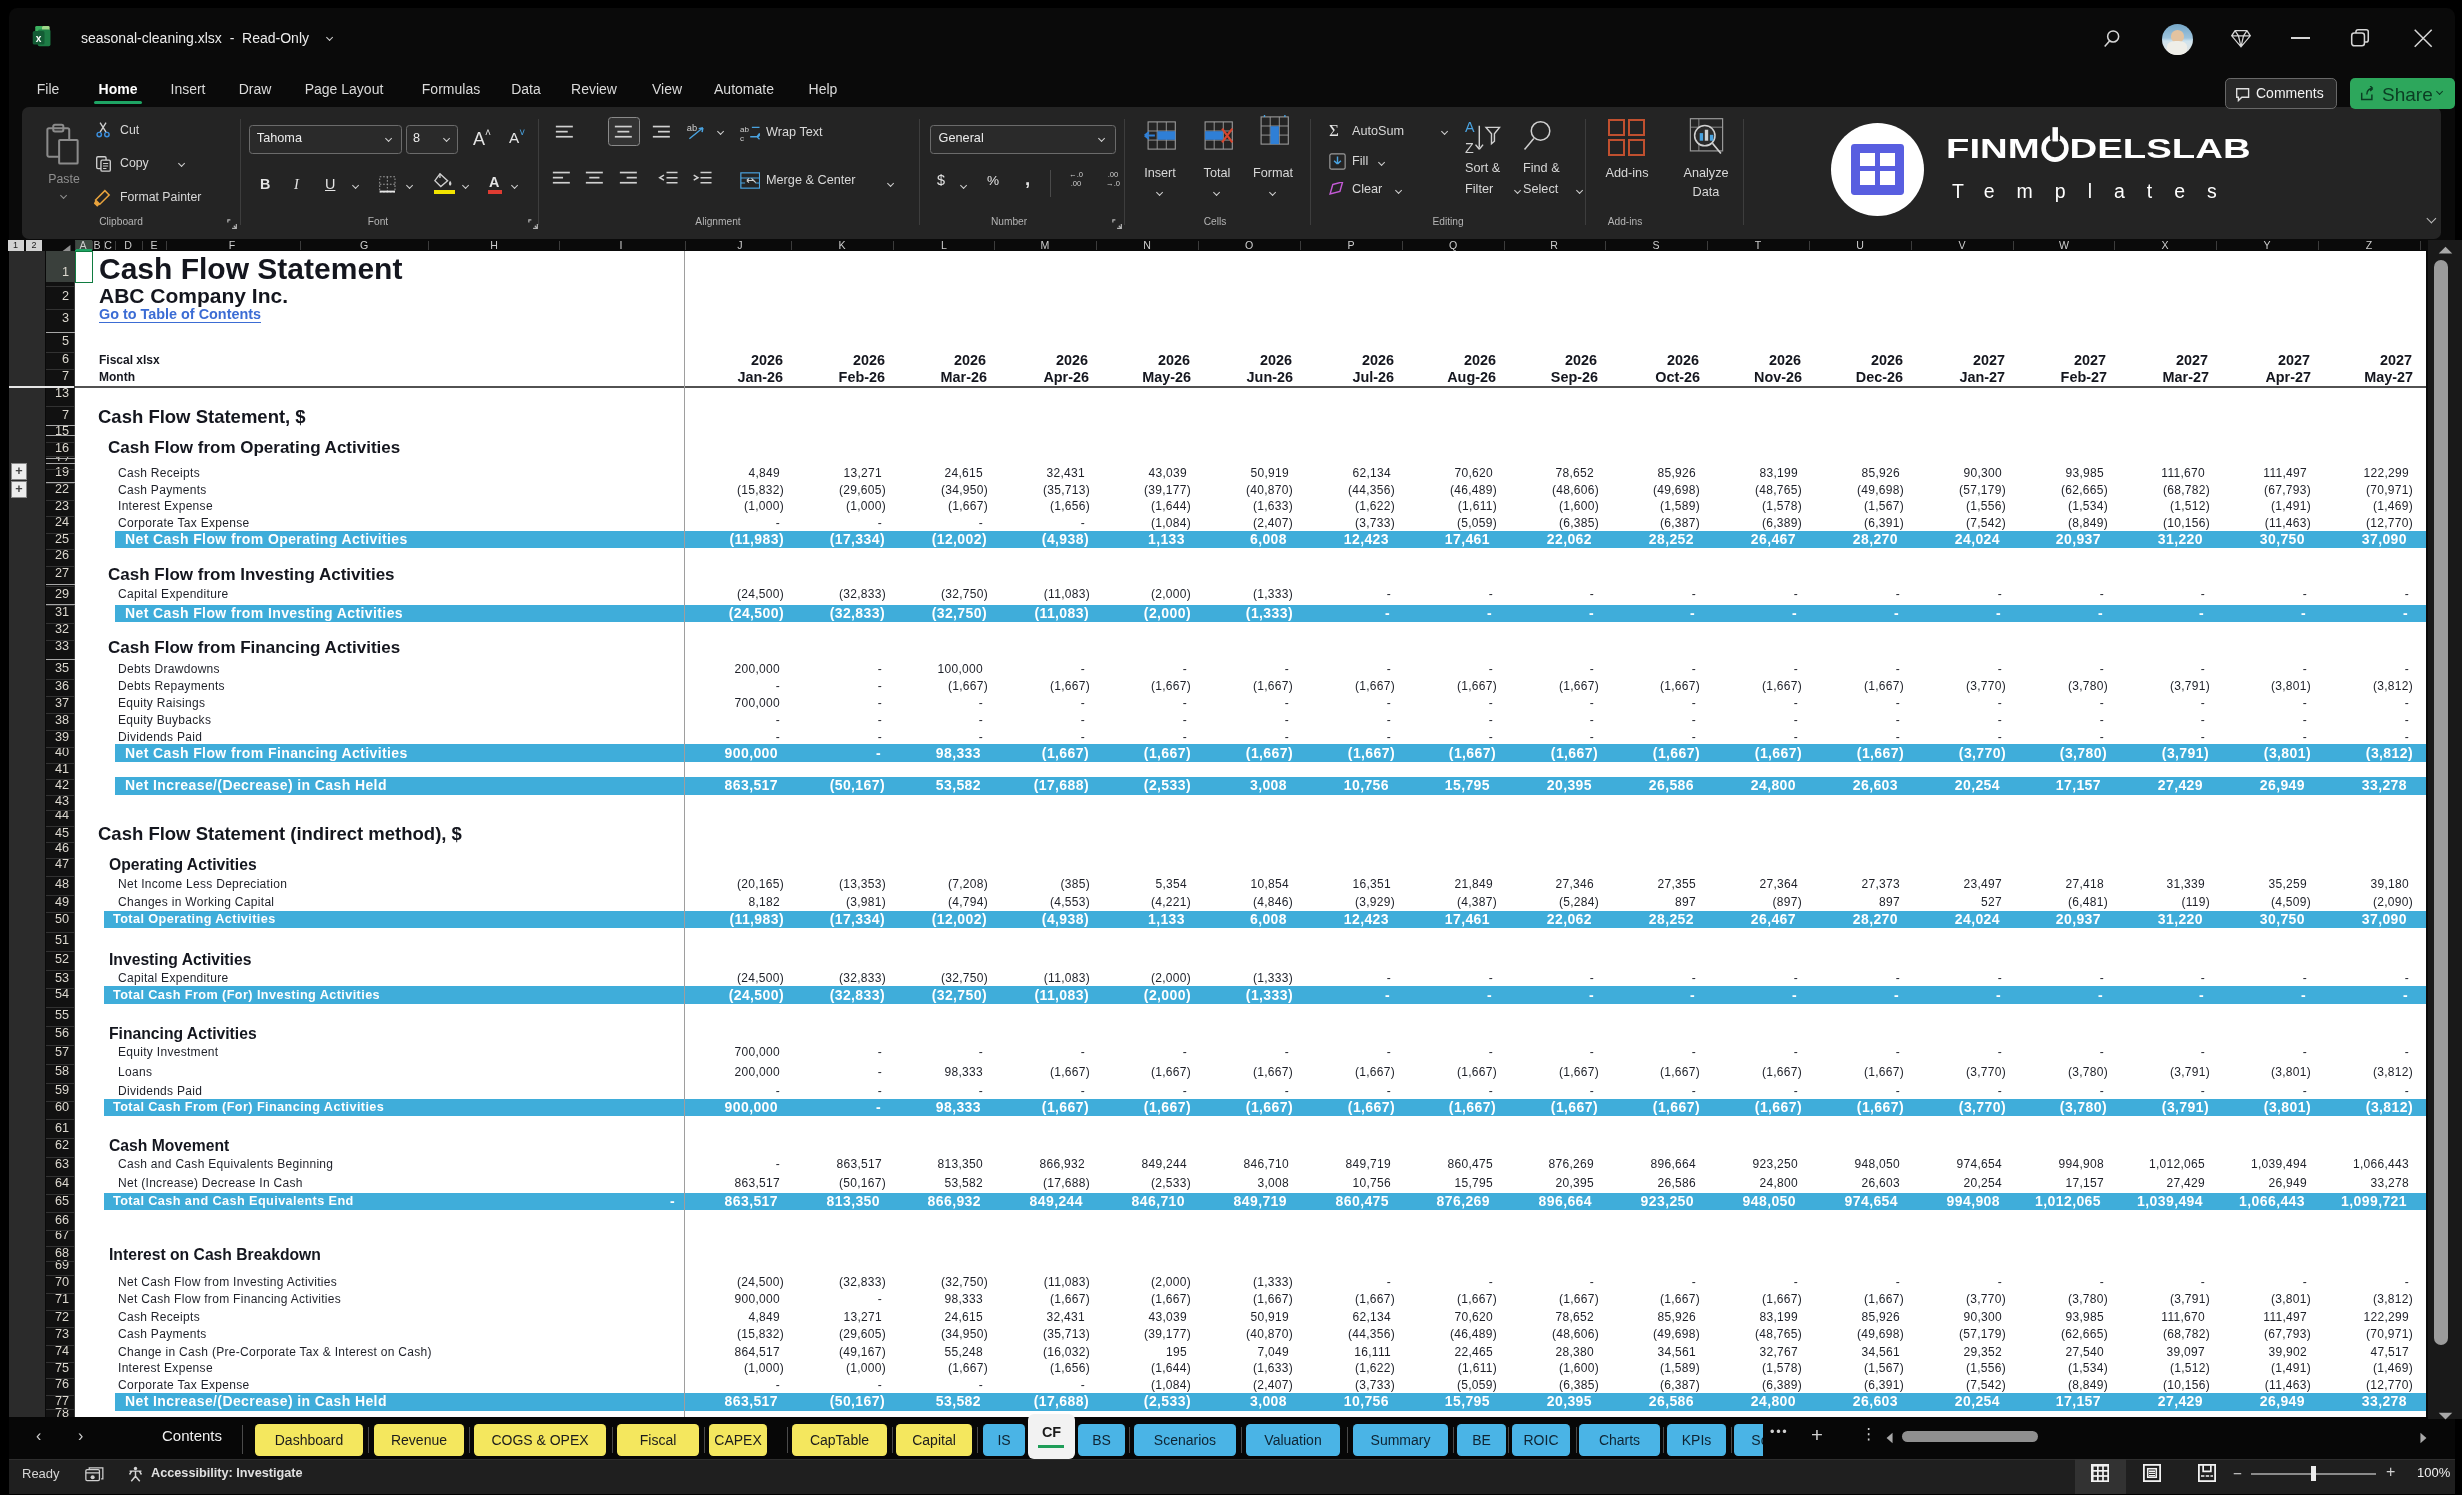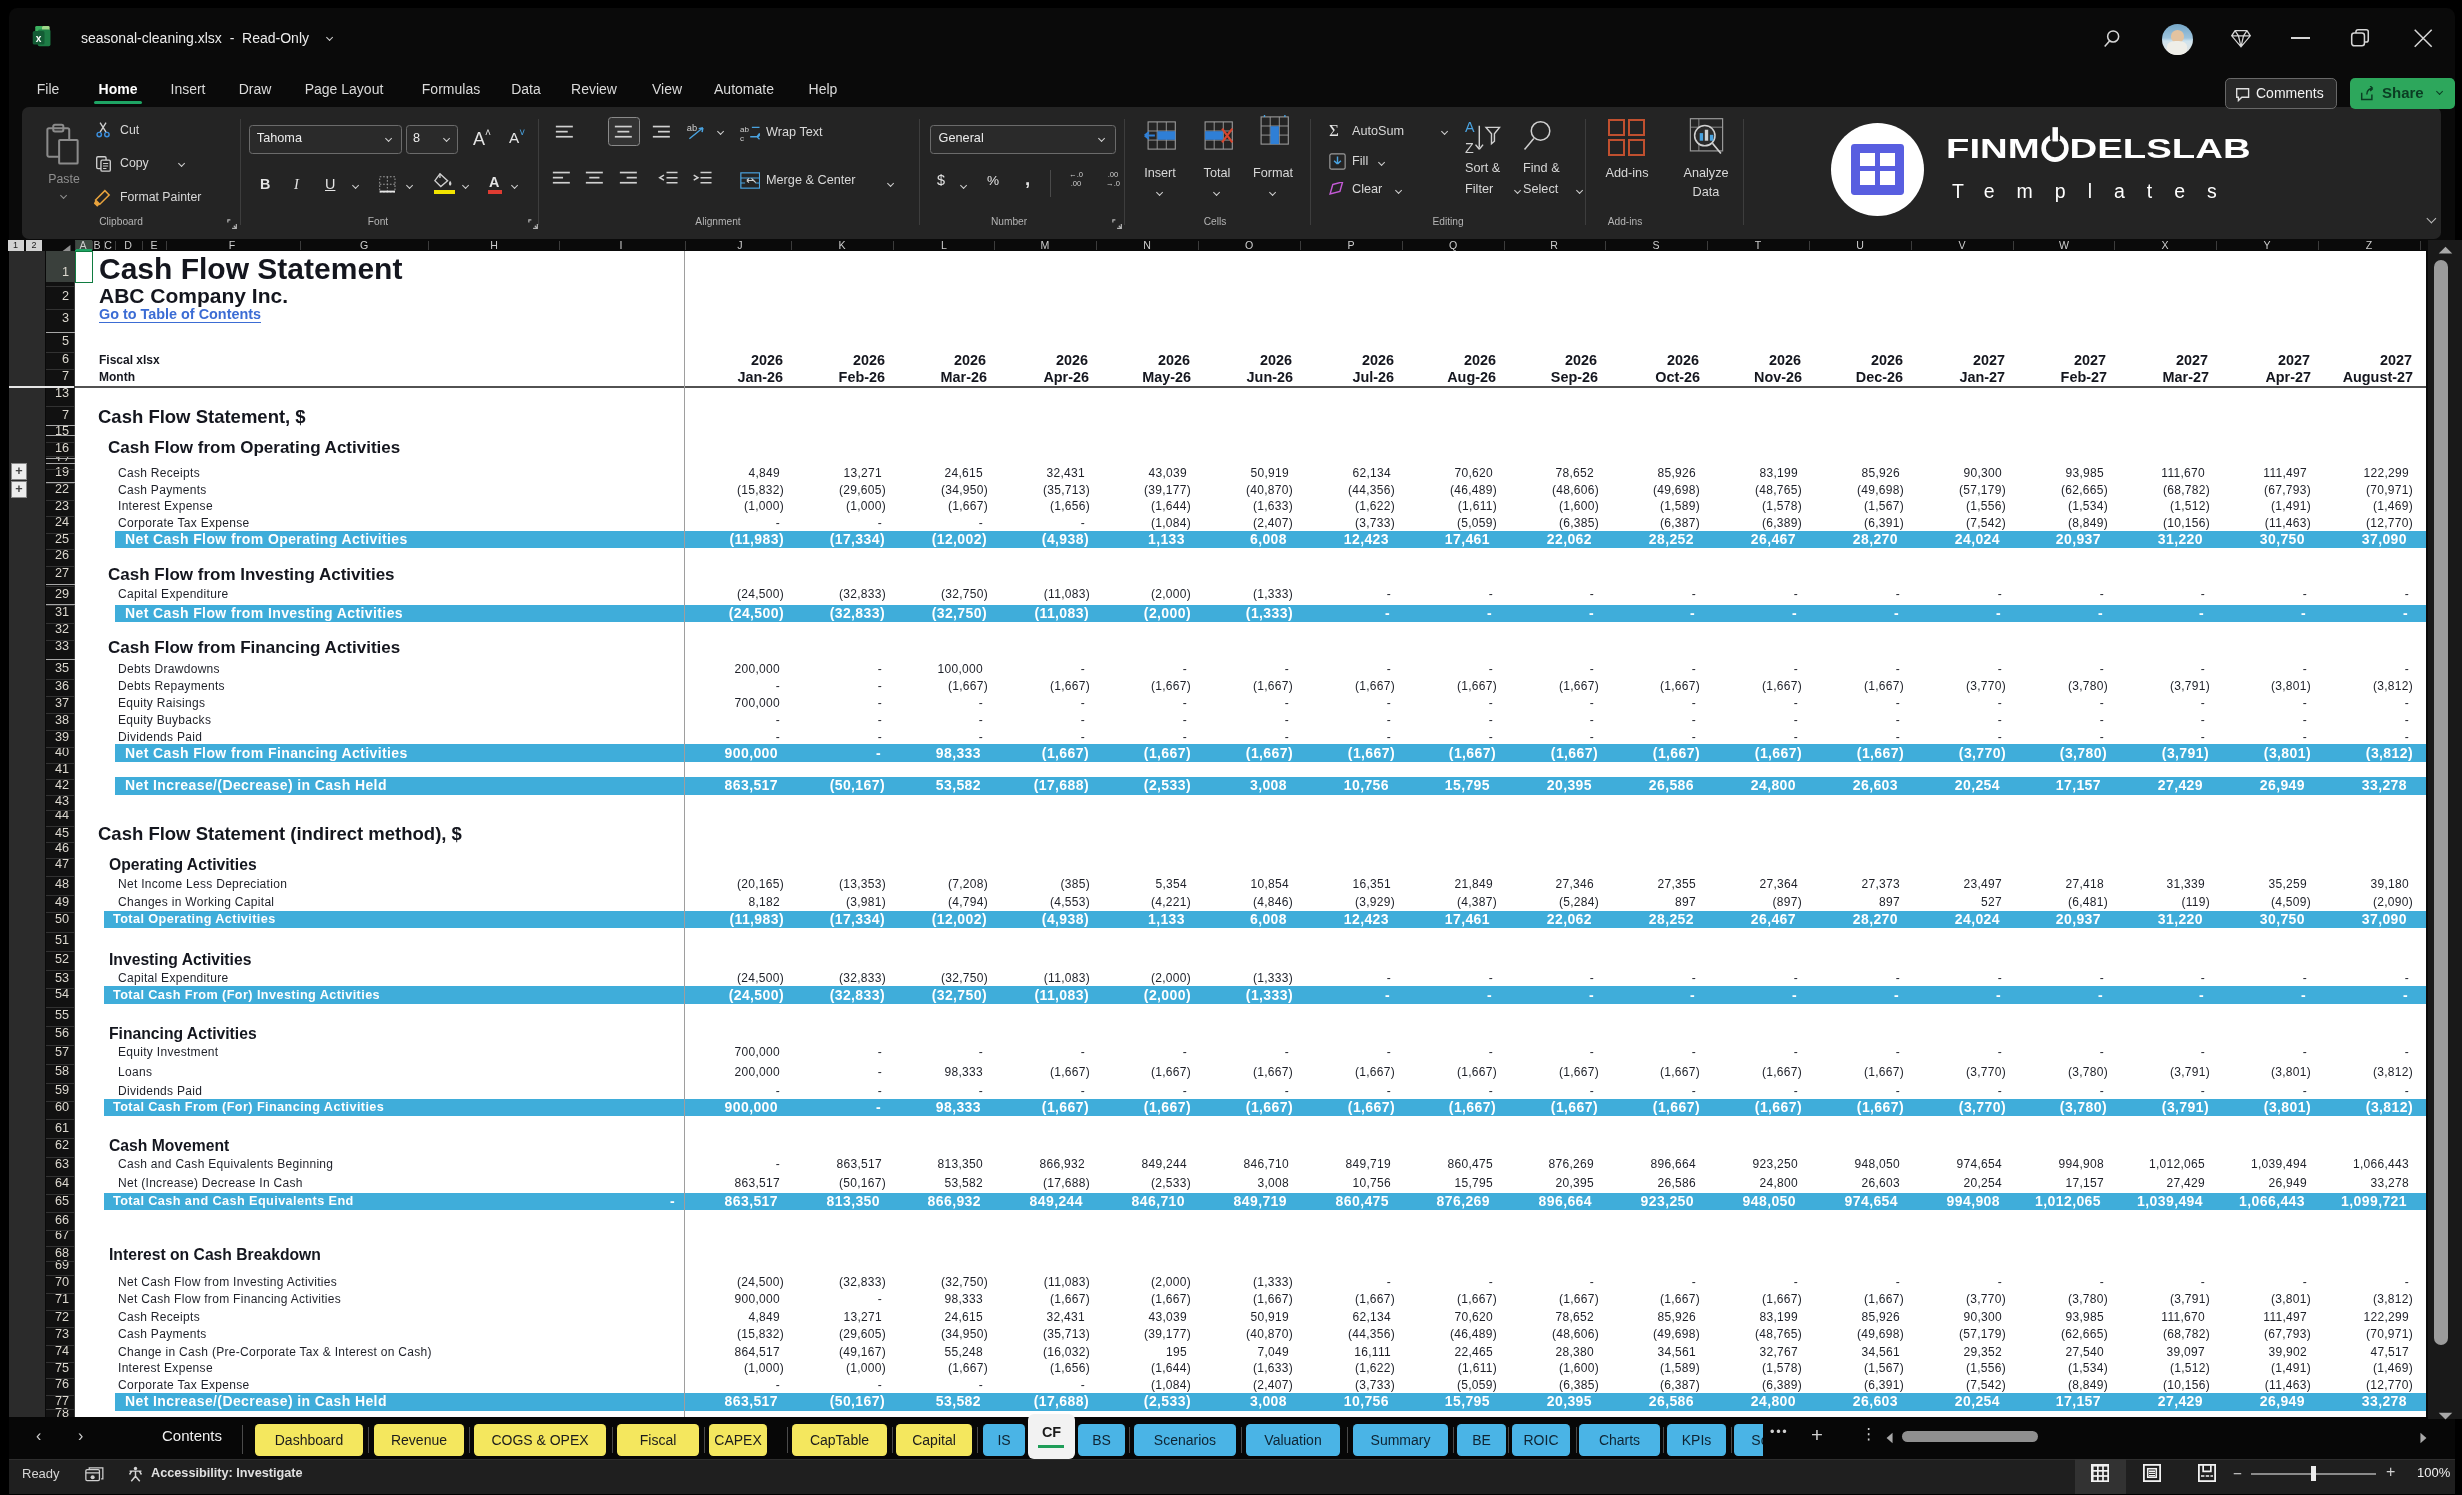--- a/index.html
+++ b/index.html
@@ -72,21 +72,21 @@
 <div class="a" style="left:2225px;top:78px;width:112px;height:31px;background:#282828;border:0.8px solid #686868;border-radius:5.1px">
 <svg width="17" height="15.3" viewBox="0 0 20 18" style="position:absolute;left:8.5px;top:7.6px">
       <path d="M2 2 h14 v10 h-8 l-4 4 v-4 h-2 z" fill="none" stroke="#e0e0e0" stroke-width="1.6"></path>
     </svg>
 <div class="a" style="left:30px;top:6px;font-size:14px;color:#f2f2f2">Comments</div>
   </div>
 <div class="a" style="left:2350px;top:78px;width:105px;height:31px;background:#2da75c;border-radius:5.1px">
 <svg width="17" height="15.3" viewBox="0 0 20 18" style="position:absolute;left:10.2px;top:7.6px">
       <path d="M2 8 v8 h12 v-6 M8 10 C8 4 12 3 15 3 M15 3 l-3 -3 M15 3 l-3 3" fill="none" stroke="#0b3d23" stroke-width="1.7"></path>
     </svg>
-<div class="a" style="left:32px;top:6px;font-size:15px;font-weight:bold;color:#0b3d23">Share</div>
+<div class="a" style="left:32px;top:6px;font-size:19px;font-weight:normal;color:#0b3d23">Share</div>
 <div class="a" style="left:87px;top:11px;width:5.1px;height:5.1px;border-right:1.5px solid #0b3d23;border-bottom:1.5px solid #0b3d23;transform:rotate(45deg)"></div>
   </div>
 <div class="sep" style="left:240px;top:119px;height:106px"></div>
 <div class="sep" style="left:538px;top:119px;height:106px"></div>
 <div class="sep" style="left:919px;top:119px;height:106px"></div>
 <div class="sep" style="left:1124px;top:119px;height:106px"></div>
 <div class="sep" style="left:1310px;top:119px;height:106px"></div>
 <div class="sep" style="left:1585px;top:119px;height:106px"></div>
 <div class="sep" style="left:1743px;top:119px;height:106px"></div>
 <div class="glab" style="left:121px;top:216px">Clipboard</div>
@@ -570,21 +570,21 @@
 <div class="hd" style="right:1068px;top:369px;font-size:14.4px">Jul-26</div>
 <div class="hd" style="right:966px;top:369px;font-size:14.4px">Aug-26</div>
 <div class="hd" style="right:864px;top:369px;font-size:14.4px">Sep-26</div>
 <div class="hd" style="right:762px;top:369px;font-size:14.4px">Oct-26</div>
 <div class="hd" style="right:660px;top:369px;font-size:14.4px">Nov-26</div>
 <div class="hd" style="right:559px;top:369px;font-size:14.4px">Dec-26</div>
 <div class="hd" style="right:457px;top:369px;font-size:14.4px">Jan-27</div>
 <div class="hd" style="right:355px;top:369px;font-size:14.4px">Feb-27</div>
 <div class="hd" style="right:253px;top:369px;font-size:14.4px">Mar-27</div>
 <div class="hd" style="right:151px;top:369px;font-size:14.4px">Apr-27</div>
-<div class="hd" style="right:49px;top:369px;font-size:14.4px">August-27</div>
+<div class="hd" style="right:49px;top:369px;font-size:14.4px">May-27</div>
 <div class="hd" style="left:98px;top:408px;font-size:18.5px;">Cash Flow Statement, $</div>
 <div class="hd" style="left:108px;top:439px;font-size:17px;">Cash Flow from Operating Activities</div>
 <div class="v" style="left:118px;top:465px;">Cash Receipts</div>
 <div class="v" style="right:1682px;top:465px">4,849</div>
 <div class="v" style="right:1580px;top:465px">13,271</div>
 <div class="v" style="right:1479px;top:465px">24,615</div>
 <div class="v" style="right:1377px;top:465px">32,431</div>
 <div class="v" style="right:1275px;top:465px">43,039</div>
 <div class="v" style="right:1173px;top:465px">50,919</div>
 <div class="v" style="right:1071px;top:465px">62,134</div>

